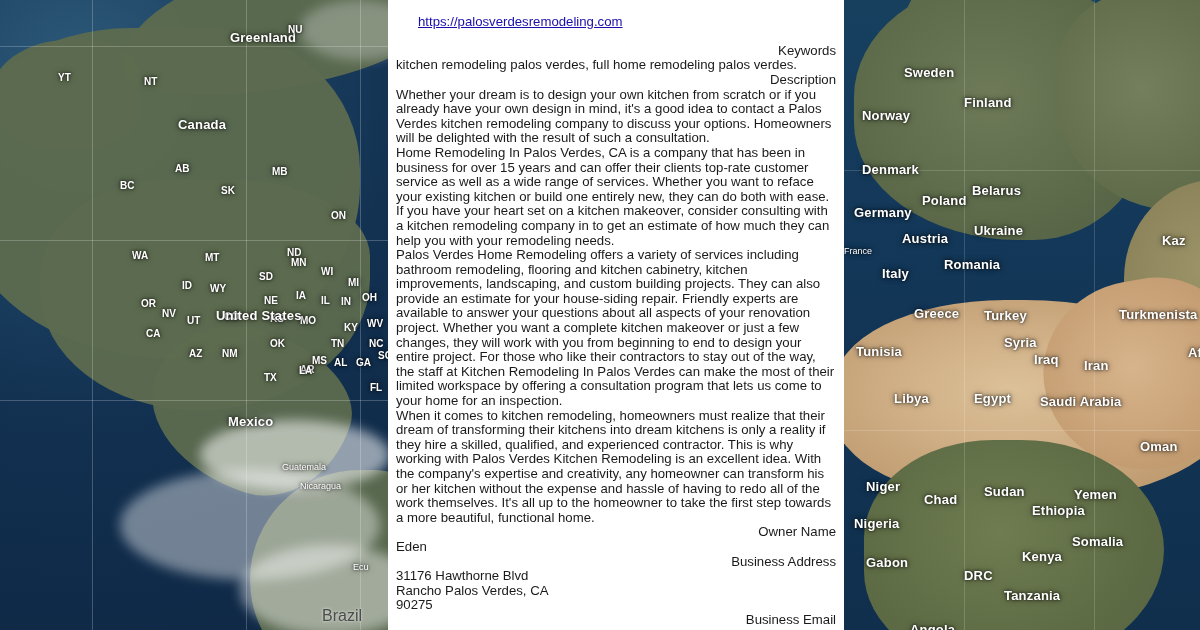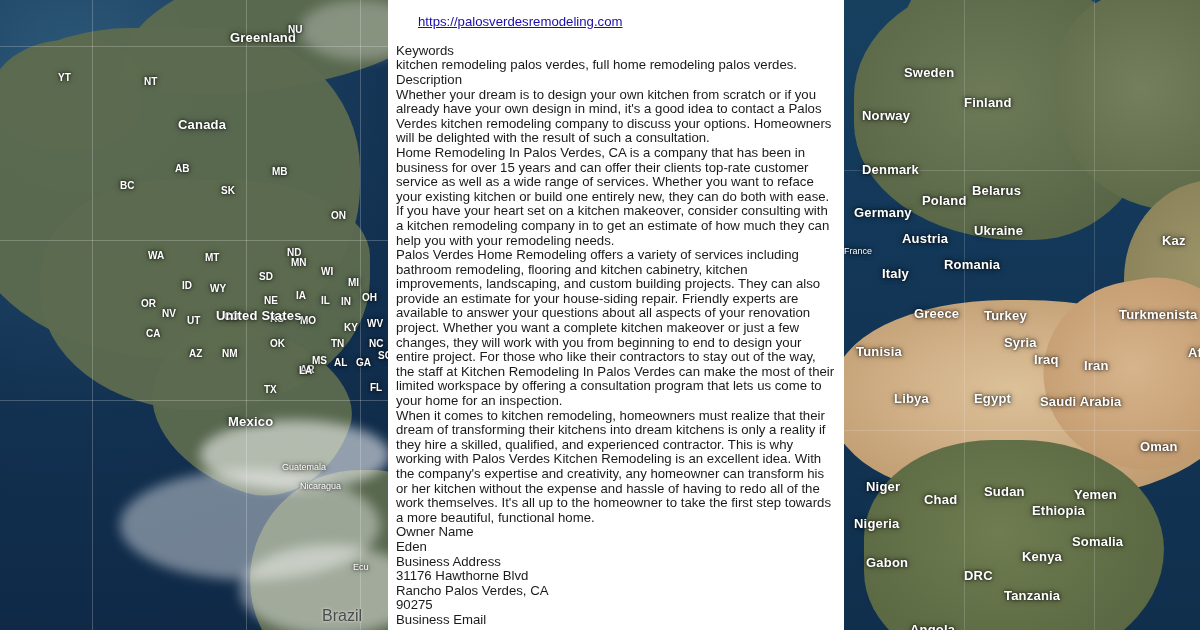--- a/index.html
+++ b/index.html
@@ -130,20 +130,21 @@
   }
   .text-panel .line {
     white-space: pre-wrap;
   }
   .text-panel a {
     color: #1a0dab;
     text-decoration: underline;
   }
   .label-line {
     color: #1a1a1a;
+    text-align: right;
   }
   .para {
     margin: 0;
     text-align: left;
   }
 
   
   .map-right {
     position: relative;
     flex: 1 1 auto;
@@ -233,21 +234,21 @@
         <div class="map-label country" style="left: 230px; top: 30px;">Greenland</div>
         <div class="map-label state" style="left: 58px; top: 72px;">YT</div>
         <div class="map-label state" style="left: 144px; top: 76px;">NT</div>
         <div class="map-label state" style="left: 288px; top: 24px;">NU</div>
         <div class="map-label country" style="left: 178px; top: 117px;">Canada</div>
         <div class="map-label state" style="left: 120px; top: 180px;">BC</div>
         <div class="map-label state" style="left: 175px; top: 163px;">AB</div>
         <div class="map-label state" style="left: 221px; top: 185px;">SK</div>
         <div class="map-label state" style="left: 272px; top: 166px;">MB</div>
         <div class="map-label state" style="left: 331px; top: 210px;">ON</div>
-        <div class="map-label state" style="left: 148px; top: 250px; text-align: center;">WA</div>
+        <div class="map-label state" style="left: 132px; top: 250px; text-align: center;">WA</div>
         <div class="map-label state" style="left: 205px; top: 252px;">MT</div>
         <div class="map-label state" style="left: 258px; top: 247px; margin-left: 29px;">ND</div>
         <div class="map-label state" style="left: 291px; top: 257px;">MN</div>
         <div class="map-label state" style="left: 321px; top: 266px;">WI</div>
         <div class="map-label state" style="left: 348px; top: 277px;">MI</div>
         <div class="map-label state" style="left: 141px; top: 278px; margin-top: 20px;">OR</div>
         <div class="map-label state" style="left: 182px; top: 280px;">ID</div>
         <div class="map-label state" style="left: 259px; top: 271px;">SD</div>
         <div class="map-label state" style="left: 210px; top: 283px;">WY</div>
         <div class="map-label state" style="left: 296px; top: 290px;">IA</div>
@@ -267,21 +268,21 @@
         <div class="map-label state" style="left: 189px; top: 348px;">AZ</div>
         <div class="map-label state" style="left: 222px; top: 348px;">NM</div>
         <div class="map-label state" style="left: 270px; top: 338px;">OK</div>
         <div class="map-label state" style="left: 300px; top: 340px; margin-top: 24px;">AR</div>
         <div class="map-label state" style="left: 331px; top: 338px;">TN</div>
         <div class="map-label state" style="left: 369px; top: 338px;">NC</div>
         <div class="map-label state" style="left: 312px; top: 355px;">MS</div>
         <div class="map-label state" style="left: 334px; top: 357px;">AL</div>
         <div class="map-label state" style="left: 356px; top: 357px;">GA</div>
         <div class="map-label state" style="left: 378px; top: 350px;">SC</div>
-        <div class="map-label state" style="left: 264px; top: 384px;">TX</div>
+        <div class="map-label state" style="left: 264px; top: 372px;">TX</div>
         <div class="map-label state" style="left: 299px; top: 365px;">LA</div>
         <div class="map-label state" style="left: 370px; top: 382px;">FL</div>
         <div class="map-label country" style="left: 228px; top: 414px;">Mexico</div>
         <div class="map-label small" style="left: 282px; top: 462px;">Guatemala</div>
         <div class="map-label small" style="left: 300px; top: 481px;">Nicaragua</div>
         <div class="map-label small" style="left: 353px; top: 562px;">Ecu</div>
         <div class="map-label dark" style="left: 322px; top: 607px;">Brazil</div>
       </div>
   </div>
 

